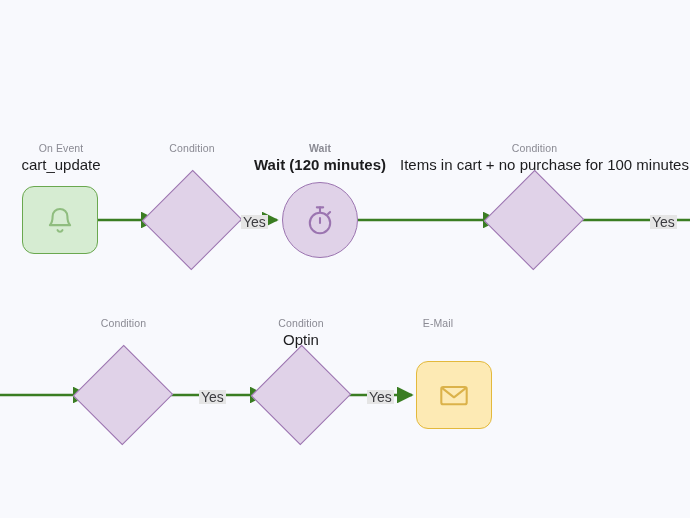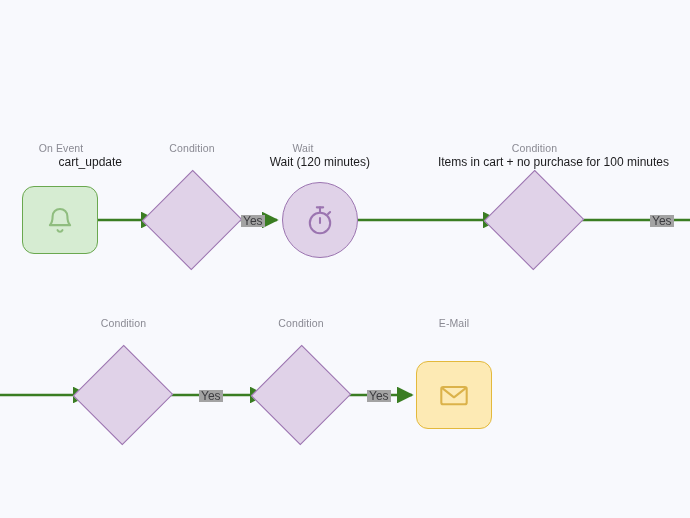--- a/index.html
+++ b/index.html
@@ -38,23 +38,22 @@
   }
   .node-label .kind {
     display: block;
     font-size: 10.5px;
     color: #8a8a93;
     letter-spacing: .1px;
     margin-bottom: 2px;
   }
   .node-label .title {
     display: block;
-    font-size: 12px;
+    font-size: 15px;
     color: #1c1c1e;
-    text-align: right;
   }
 
   
   .node {
     position: absolute;
     box-sizing: border-box;
   }
 
   .rounded-box {
     width: 76px;
@@ -98,23 +97,23 @@
     display: flex;
     align-items: center;
     justify-content: center;
   }
 
   .icon-svg { display: block; }
 
   
   .edge-label {
     position: absolute;
-    font-size: 12px;
+    font-size: 14px;
     color: #3c3c40;
-    background: #a3a3a3;
+    background: #e5e5e5;
     padding: 0 2px;
     line-height: 1;
     white-space: nowrap;
   }
 </style>
 </head>
 <body>
 
 <div id="canvas">
 
@@ -148,21 +147,21 @@
     </span>
   </div>
 
   <div class="node-label" style="left: 127px; top: 126px; width: 130px;">
     <span class="kind">Condition</span>
   </div>
   <div class="diamond-wrap" style="left: 157px; top: 169px;">
     <div class="diamond"></div>
   </div>
 
-  <div class="node-label" style="left: 236px; top: 126px; width: 134px;">
+  <div class="node-label" style="left: 253px; top: 126px; width: 134px; font-weight: bold;">
     <span class="kind">Wait</span>
     <span class="title">Wait (120 minutes)</span>
   </div>
   <div class="node circle" style="left: 282px; top: 166px;">
     <span>
       <svg class="icon-svg" width="32" height="34" viewBox="0 0 26 28" fill="none" stroke="#9b74b0" stroke-width="1.7" stroke-linecap="round" stroke-linejoin="round">
         <circle cx="13" cy="16.5" r="8.4"></circle>
         <path d="M13 12.3v4.2"></path>
         <path d="M10.4 3.6h5.2"></path>
         <path d="M13 3.6v3.9"></path>
@@ -184,26 +183,27 @@
 
   <div class="node-label" style="left: 0px; top: 301px; width: 247px;">
     <span class="kind">Condition</span>
   </div>
   <div class="diamond-wrap" style="left: 88px; top: 344px;">
     <div class="diamond"></div>
   </div>
 
   <div class="node-label" style="left: 246px; top: 301px; width: 110px;">
     <span class="kind">Condition</span>
+    <span class="title">Optin</span>
   </div>
   <div class="diamond-wrap" style="left: 266px; top: 344px;">
     <div class="diamond"></div>
   </div>
 
-  <div class="node-label" style="left: 380px; top: 301px; width: 148px;">
+  <div class="node-label" style="left: 364px; top: 301px; width: 148px;">
     <span class="kind">E-Mail</span>
   </div>
   <div class="node rounded-box email" style="left: 416px; top: 345px;">
     <span>
       <svg class="icon-svg" width="30" height="24" viewBox="0 0 26 20" fill="none" stroke="#dbb24a" stroke-width="1.8" stroke-linecap="round" stroke-linejoin="round">
         <rect x="2" y="3" width="22" height="15" rx="1.6"></rect>
         <path d="M2.8 4.1 L13 12 L23.2 4.1"></path>
       </svg>
     </span>
   </div>

